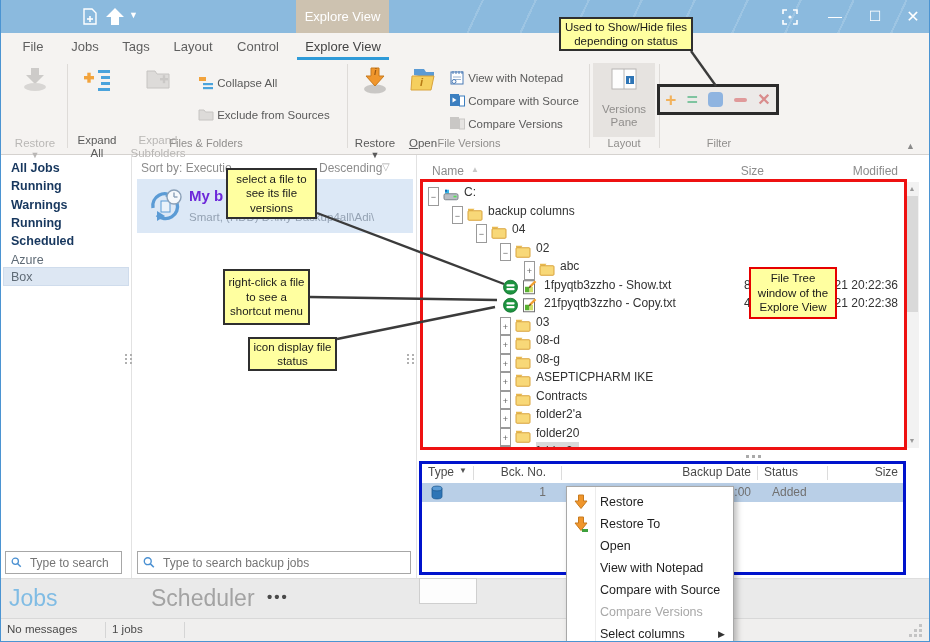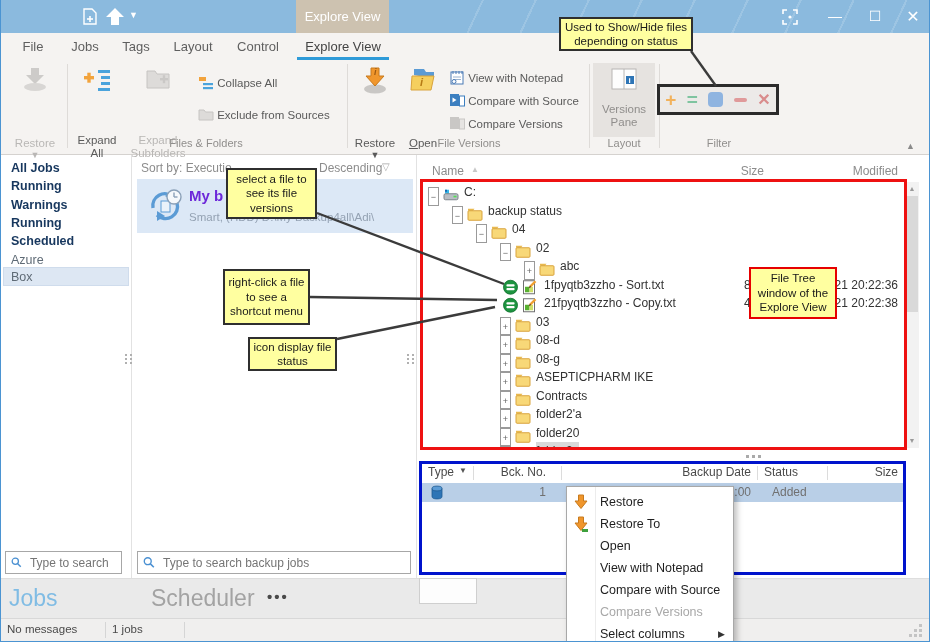--- a/index.html
+++ b/index.html
@@ -339,21 +339,21 @@
     <svg class="ch" style="left:24px;top:3px" width="16" height="13">
         <use href="#i-drive"></use>
       </svg>
     <span class="ch tlabel" style="left:45px">C:</span>
   </div>
   <div class="trow" style="top:201.5px">
     <span class="ch expbox m a" style="left:33px"></span>
     <svg class="ch" style="left:48px;top:3px" width="16" height="13">
         <use href="#i-folder"></use>
       </svg>
-    <span class="ch tlabel" style="left:69px">backup status</span>
+    <span class="ch tlabel" style="left:69px">backup columns</span>
   </div>
   <div class="trow" style="top:220px">
     <span class="ch expbox m a" style="left:57px"></span>
     <svg class="ch" style="left:72px;top:3px" width="16" height="13">
         <use href="#i-folder"></use>
       </svg>
     <span class="ch tlabel" style="left:93px">04</span>
   </div>
   <div class="trow" style="top:238.5px">
     <span class="ch expbox m a" style="left:81px"></span>
@@ -369,21 +369,21 @@
       </svg>
     <span class="ch tlabel" style="left:141px">abc</span>
   </div>
   <div class="trow" style="top:275.5px">
     <svg class="ch" style="left:84px;top:2px" width="15" height="15">
         <use href="#i-status"></use>
       </svg>
     <svg class="ch" style="left:103px;top:2px" width="15" height="15">
         <use href="#i-file"></use>
       </svg>
-    <span class="ch tlabel" style="left:125px">1fpyqtb3zzho - Sort.txt</span>
+    <span class="ch tlabel" style="left:125px">1fpyqtb3zzho - Show.txt</span>
     <span class="ch num" style="left:285px;width:60px">864</span>
     <span class="ch num" style="left:402px;width:77px">2021 20:22:36</span>
   </div>
   <div class="trow" style="top:294px">
     <svg class="ch" style="left:84px;top:2px" width="15" height="15">
         <use href="#i-status"></use>
       </svg>
     <svg class="ch" style="left:103px;top:2px" width="15" height="15">
         <use href="#i-file"></use>
       </svg>

